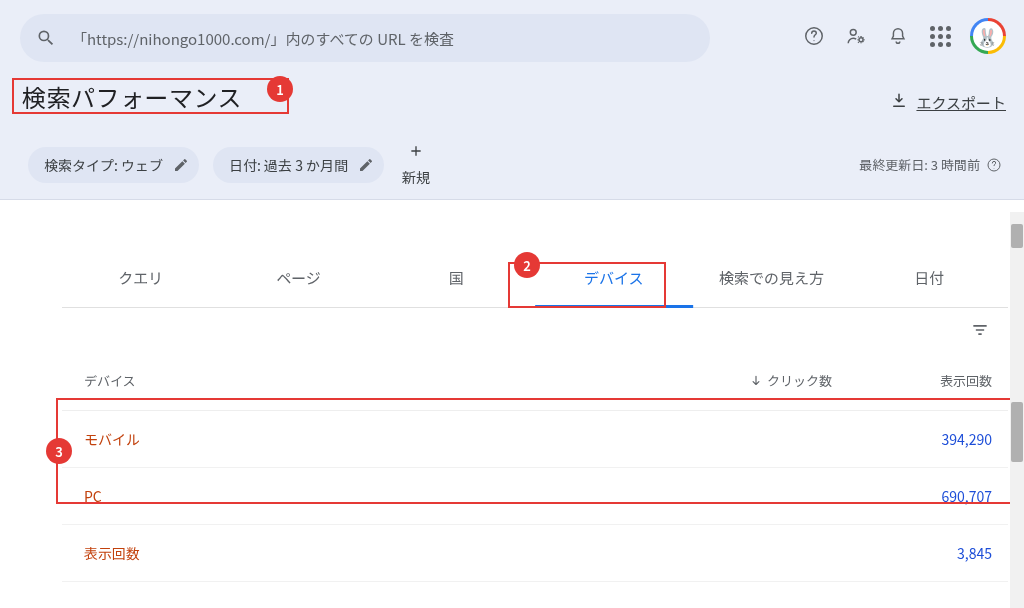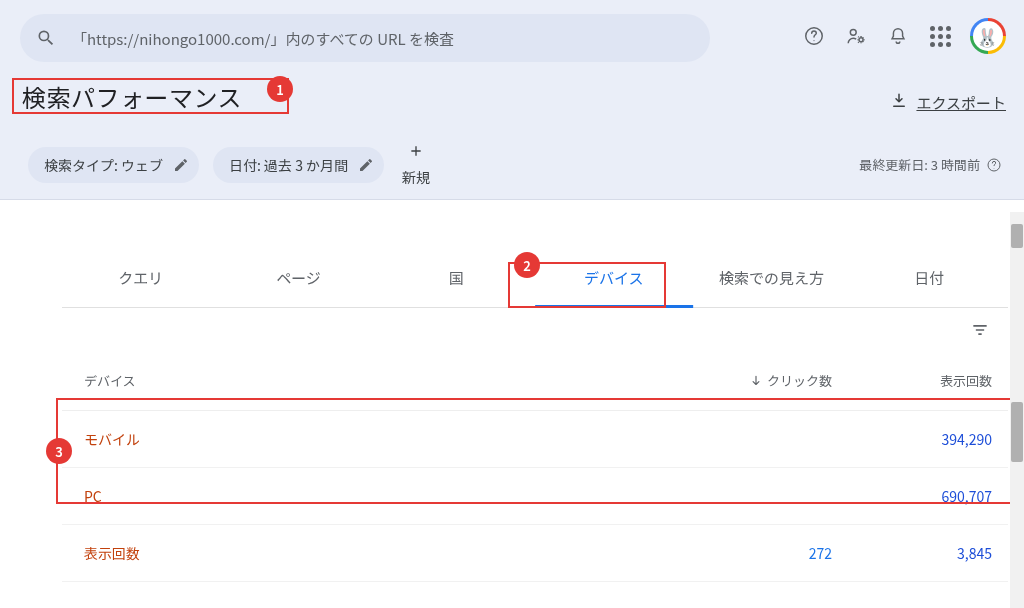--- a/index.html
+++ b/index.html
@@ -294,21 +294,20 @@
     <div class="trow">
       <div class="col-device">モバイル</div>
       <div class="col-imp">394,290</div>
     </div>
     <div class="trow">
       <div class="col-device">PC</div>
       <div class="col-imp">690,707</div>
     </div>
     <div class="trow">
       <div class="col-device">表示回数</div>
-      <div class="col-clicks">272</div>
       <div class="col-imp">3,845</div>
     </div>
   </div>
 
   <div class="rows-highlight" style="left:10px;top:198px;width:972px;height:106px;"></div>
   <div class="badge3" style="left:0px;top:238px;">3</div>
 </div>
 
 <div class="scrollbar-track">
   <div class="scrollbar-thumb t1"></div>

